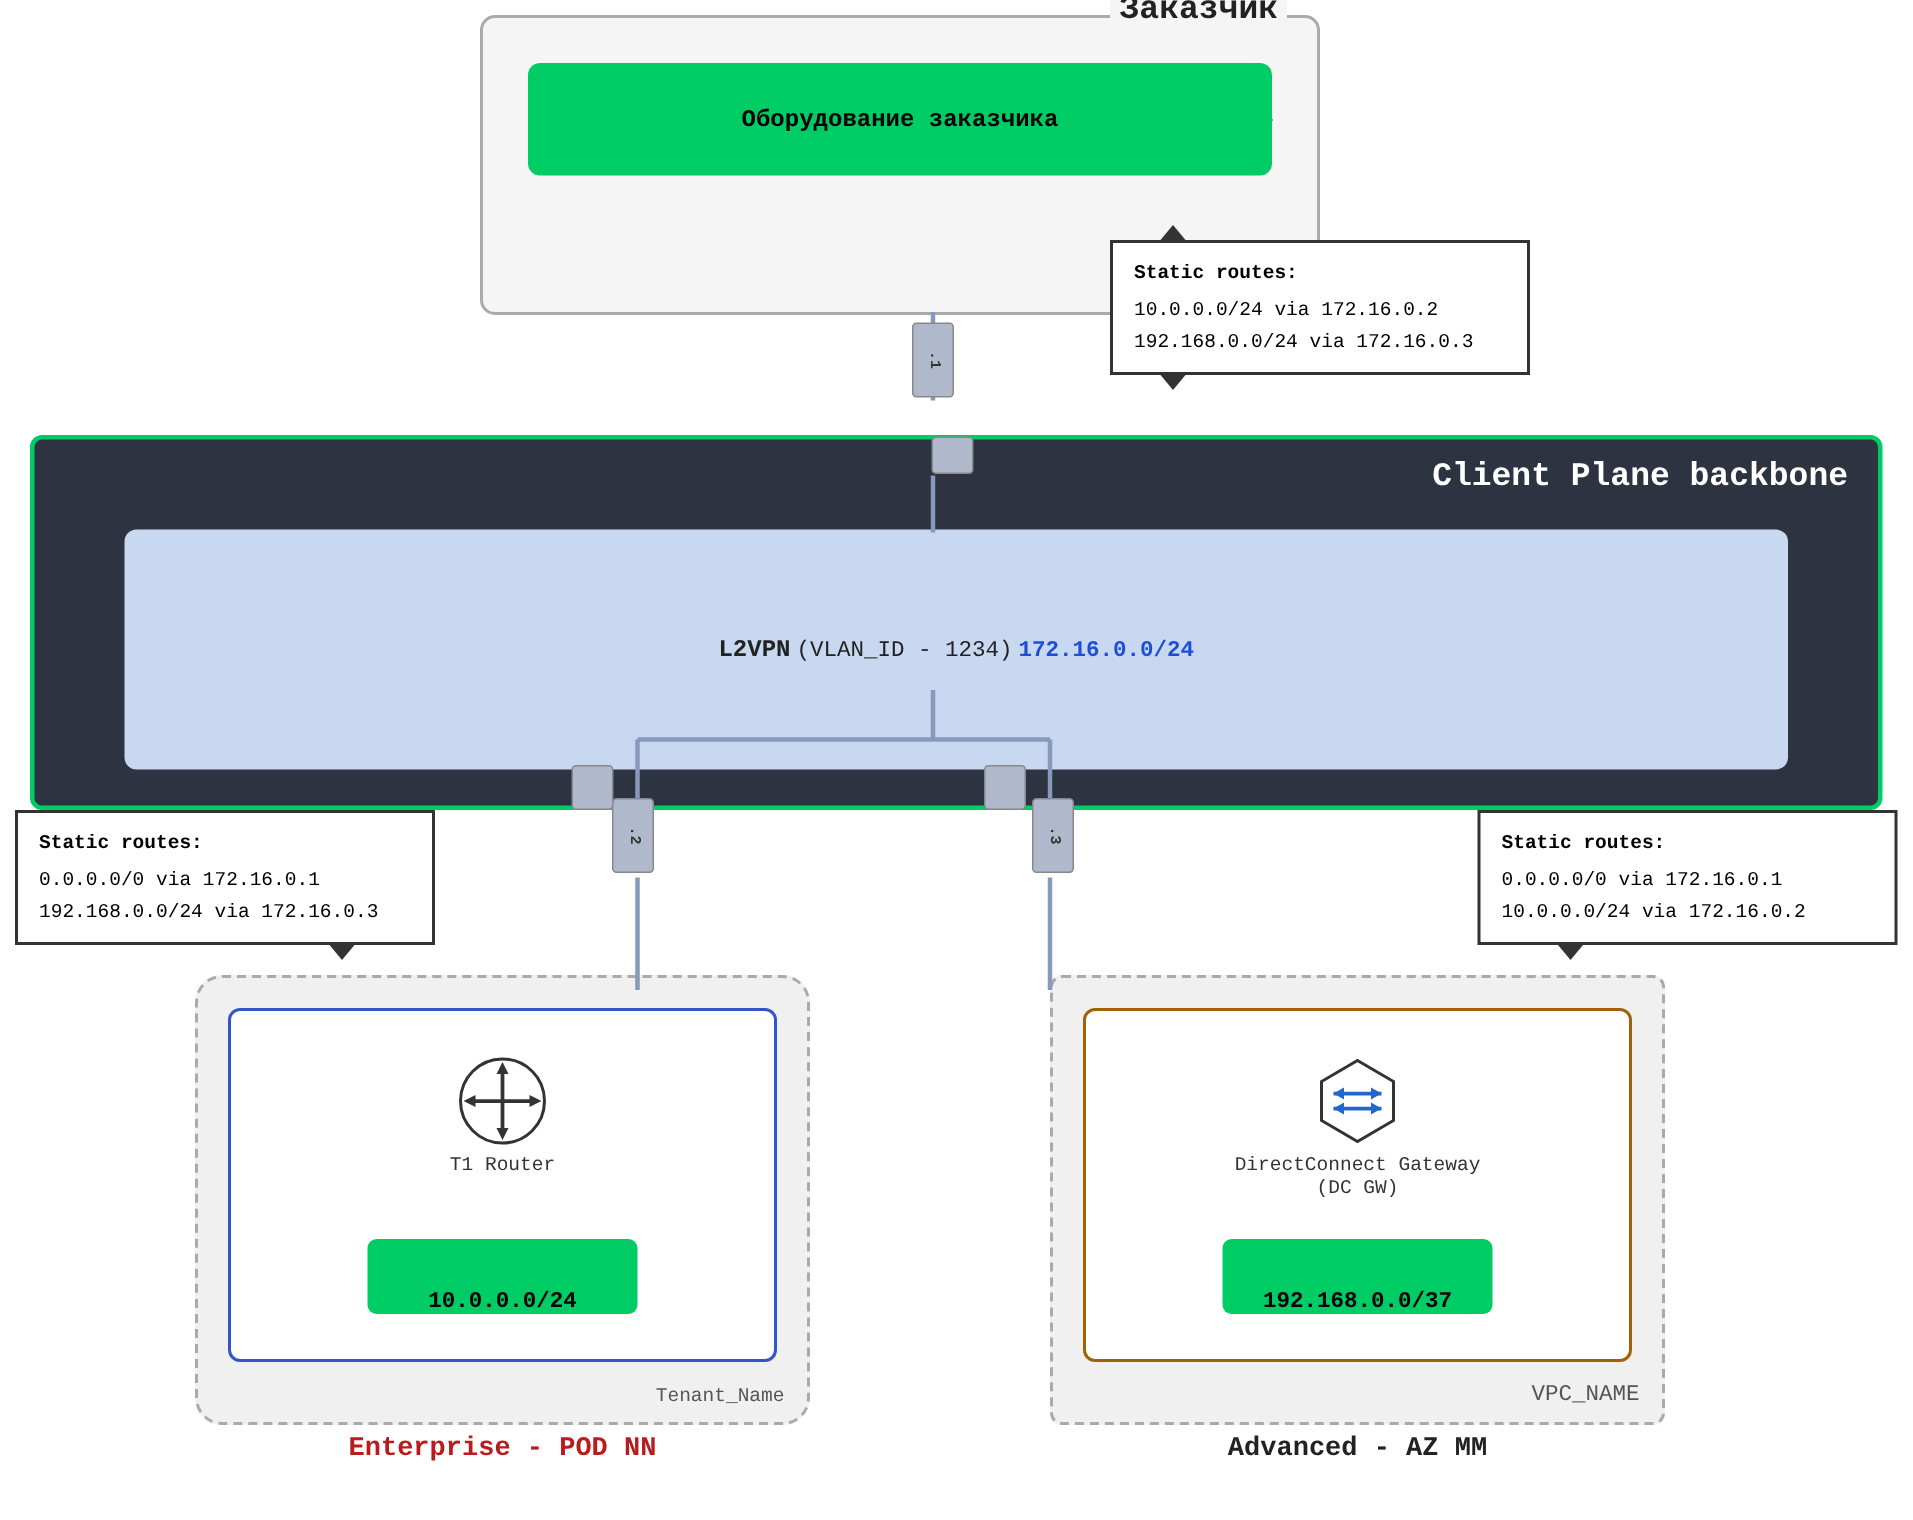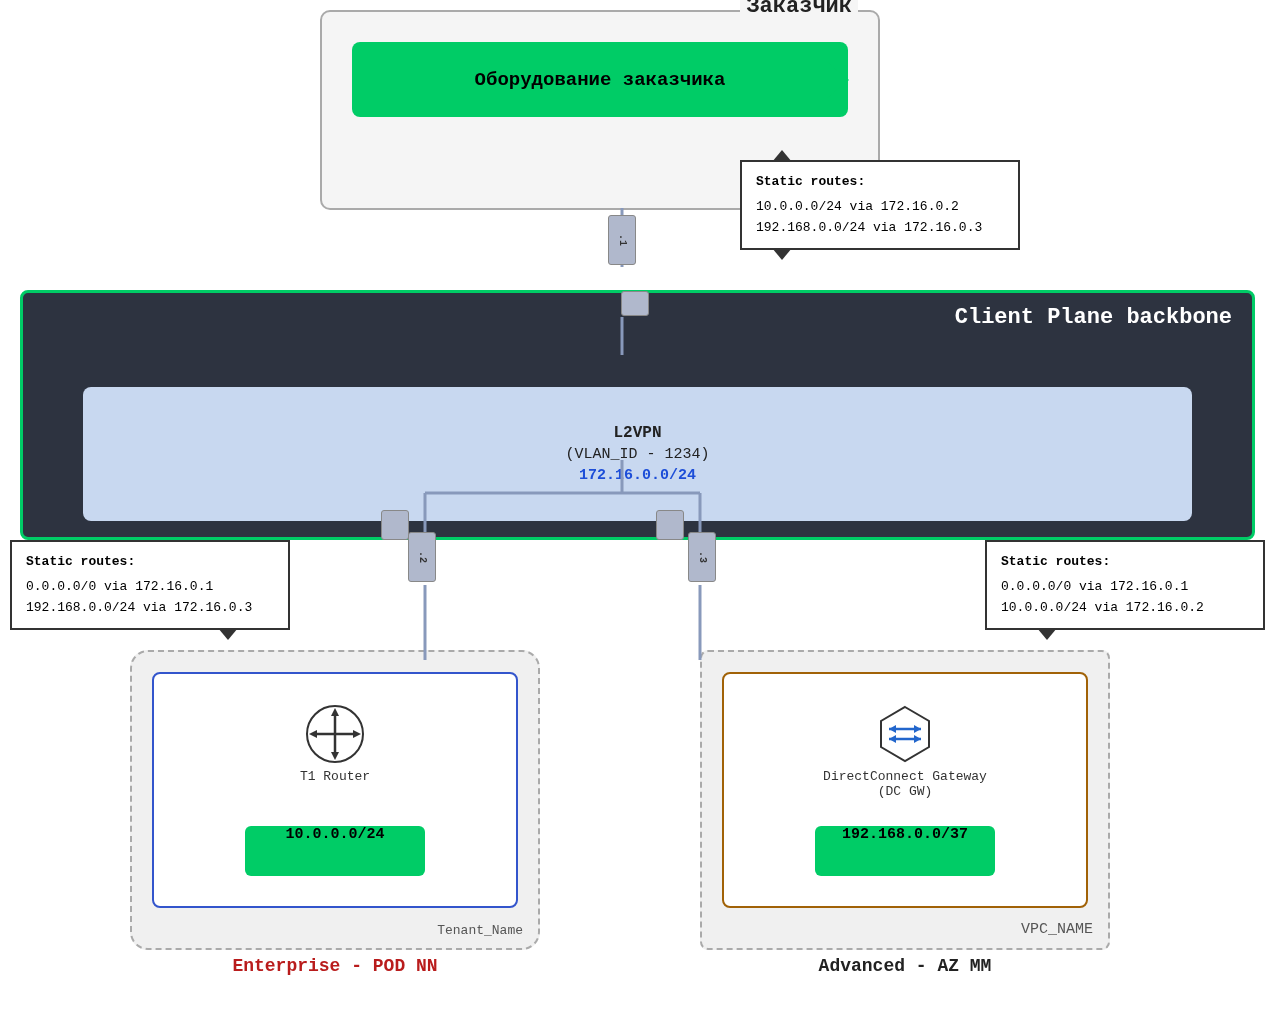--- a/index.html
+++ b/index.html
@@ -48,21 +48,21 @@
       right: 30px;
       height: 75px;
       background: #00cc66;
       border-radius: 8px;
       display: flex;
       align-items: center;
       justify-content: center;
     }
     .zakazchik-equipment-label {
       color: #000;
-      font-size: 19px;
+      font-size: 16px;
       font-weight: bold;
     }
 
     
     .static-routes-top {
       position: absolute;
       top: 160px;
       left: 740px;
       width: 280px;
       border: 2px solid #333;
@@ -104,29 +104,27 @@
       font-weight: bold;
       color: #fff;
     }
 
     
     .l2vpn-box {
       position: absolute;
       top: 60px;
       left: 60px;
       right: 60px;
-      height: 134px;
+      height: 160px;
       background: #c8d8f0;
       border-radius: 8px;
       display: flex;
-      flex-direction: column;
       align-items: center;
       justify-content: center;
       gap: 4px;
-      margin-top: 34px;
     }
     .l2vpn-label {
       font-size: 16px;
       font-weight: bold;
       color: #222;
     }
     .l2vpn-vlan {
       font-size: 15px;
       color: #222;
     }
@@ -339,21 +337,21 @@
     .subnet-box {
       position: absolute;
       bottom: 30px;
       left: 50%;
       transform: translateX(-50%);
       width: 180px;
       height: 50px;
       background: #00cc66;
       border-radius: 6px;
       display: flex;
-      align-items: flex-start;
+      align-items: flex-end;
       justify-content: center;
     }
     .subnet-label {
       font-size: 15px;
       font-weight: bold;
       color: #000;
     }
 
     
     .dcgw-icon {

